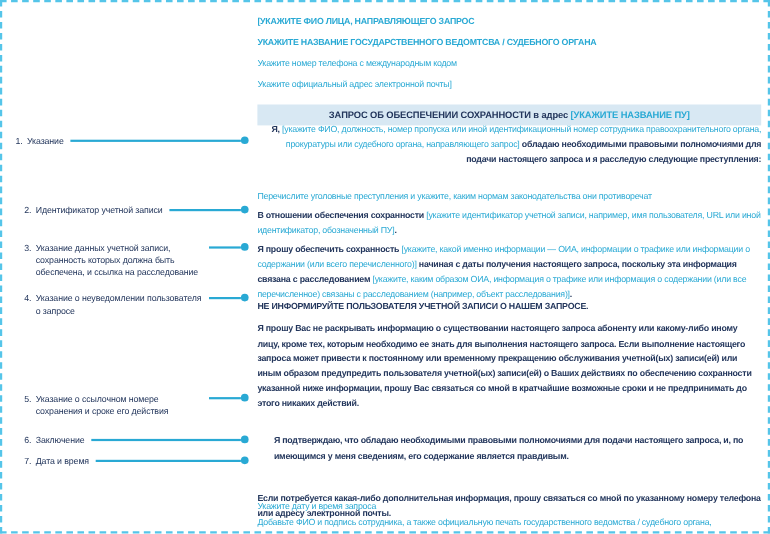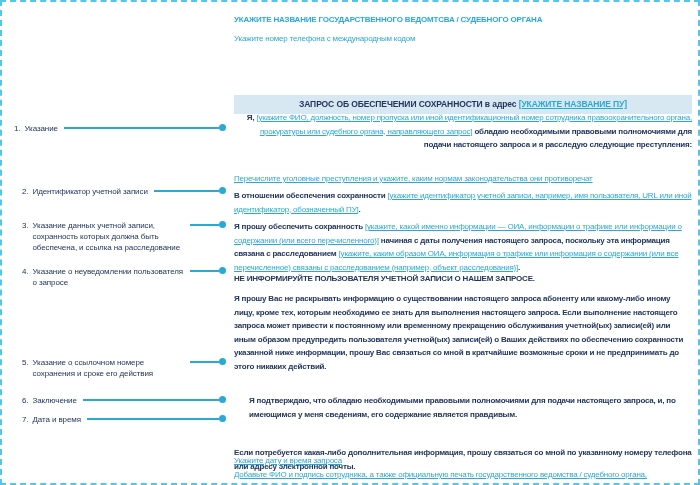--- a/index.html
+++ b/index.html
@@ -31,21 +31,21 @@
   .si-dot{flex:0 0 auto;width:7px;height:7px;border-radius:50%;background:var(--accent);margin-top:1px;}
   .si-1{top:121px;} .si-2{top:184px;} .si-3{top:218px;} .si-4{top:264px;}
   .si-5{top:355px;} .si-6{top:393px;} .si-7{top:412px;}
   
   .mp{
     position:absolute;left:232px;width:458px;
     font-size:8px;line-height:13.5px;letter-spacing:-0.2px;
     color:var(--navy);
   }
   .seg-dark{color:var(--navy);font-weight:700;}
-  .seg-accent{color:var(--accent);font-weight:400;text-decoration:underline;}
+  .seg-accent{color:var(--accent);font-weight:400;}
   
   .contact{top:11px;}
   .contact .cl{display:block;line-height:14px;margin-bottom:5px;color:var(--accent);}
   .contact .cl.bold{font-weight:700;}
   
   .banner{
     top:93px;height:19px;line-height:19px;
     background:var(--banner-bg);
     text-align:center;font-size:8.5px;letter-spacing:-0.1px;
   }
@@ -97,22 +97,24 @@
     <span class="si-dot"></span>
   </div>
   <div class="si si-7">
     <span class="si-num">7.</span>
     <span class="si-label">Дата и время</span>
     <span class="si-line"></span>
     <span class="si-dot"></span>
   </div>
 
   <div class="mp contact">
+    <span class="cl bold">[УКАЖИТЕ ФИО ЛИЦА, НАПРАВЛЯЮЩЕГО ЗАПРОС</span>
     <span class="cl bold">УКАЖИТЕ НАЗВАНИЕ ГОСУДАРСТВЕННОГО ВЕДОМТСВА / СУДЕБНОГО ОРГАНА</span>
     <span class="cl">Укажите номер телефона с международным кодом</span>
+    <span class="cl">Укажите официальный адрес электронной почты]</span>
   </div>
 
   <div class="mp banner"><span class="seg-dark">ЗАПРОС ОБ ОБЕСПЕЧЕНИИ СОХРАННОСТИ в адрес </span><span class="seg-accent">[УКАЖИТЕ НАЗВАНИЕ ПУ]</span></div>
 
   <div class="mp p1"><span class="seg-dark">Я, </span><span class="seg-accent">[укажите ФИО, должность, номер пропуска или иной идентификационный номер сотрудника правоохранительного органа, прокуратуры или судебного органа, направляющего запрос]</span><span class="seg-dark"> обладаю необходимыми правовыми полномочиями для подачи настоящего запроса и я расследую следующие преступления:</span></div>
   <div class="mp p2"><span class="seg-accent">Перечислите уголовные преступления и укажите, каким нормам законодательства они противоречат</span></div>
   <div class="mp p3"><span class="seg-dark">В отношении обеспечения сохранности </span><span class="seg-accent">[укажите идентификатор учетной записи, например, имя пользователя, URL или иной идентификатор, обозначенный ПУ]</span><span class="seg-dark">.</span></div>
   <div class="mp p4"><span class="seg-dark">Я прошу обеспечить сохранность </span><span class="seg-accent">[укажите, какой именно информации — ОИА, информации о трафике или информации о содержании (или всего перечисленного)]</span><span class="seg-dark"> начиная с даты получения настоящего запроса, поскольку эта информация связана с расследованием </span><span class="seg-accent">[укажите, каким образом ОИА, информация о трафике или информация о содержании (или все перечисленное) связаны с расследованием (например, объект расследования)]</span><span class="seg-dark">.</span></div>
   <div class="mp p5"><span class="seg-dark">НЕ ИНФОРМИРУЙТЕ ПОЛЬЗОВАТЕЛЯ УЧЕТНОЙ ЗАПИСИ О НАШЕМ ЗАПРОСЕ.</span></div>
   <div class="mp p6"><span class="seg-dark">Я прошу Вас не раскрывать информацию о существовании настоящего запроса абоненту или какому-либо иному лицу, кроме тех, которым необходимо ее знать для выполнения настоящего запроса. Если выполнение настоящего запроса может привести к постоянному или временному прекращению обслуживания учетной(ых) записи(ей) или иным образом предупредить пользователя учетной(ых) записи(ей) о Ваших действиях по обеспечению сохранности указанной ниже информации, прошу Вас связаться со мной в кратчайшие возможные сроки и не предпринимать до этого никаких действий.</span></div>

